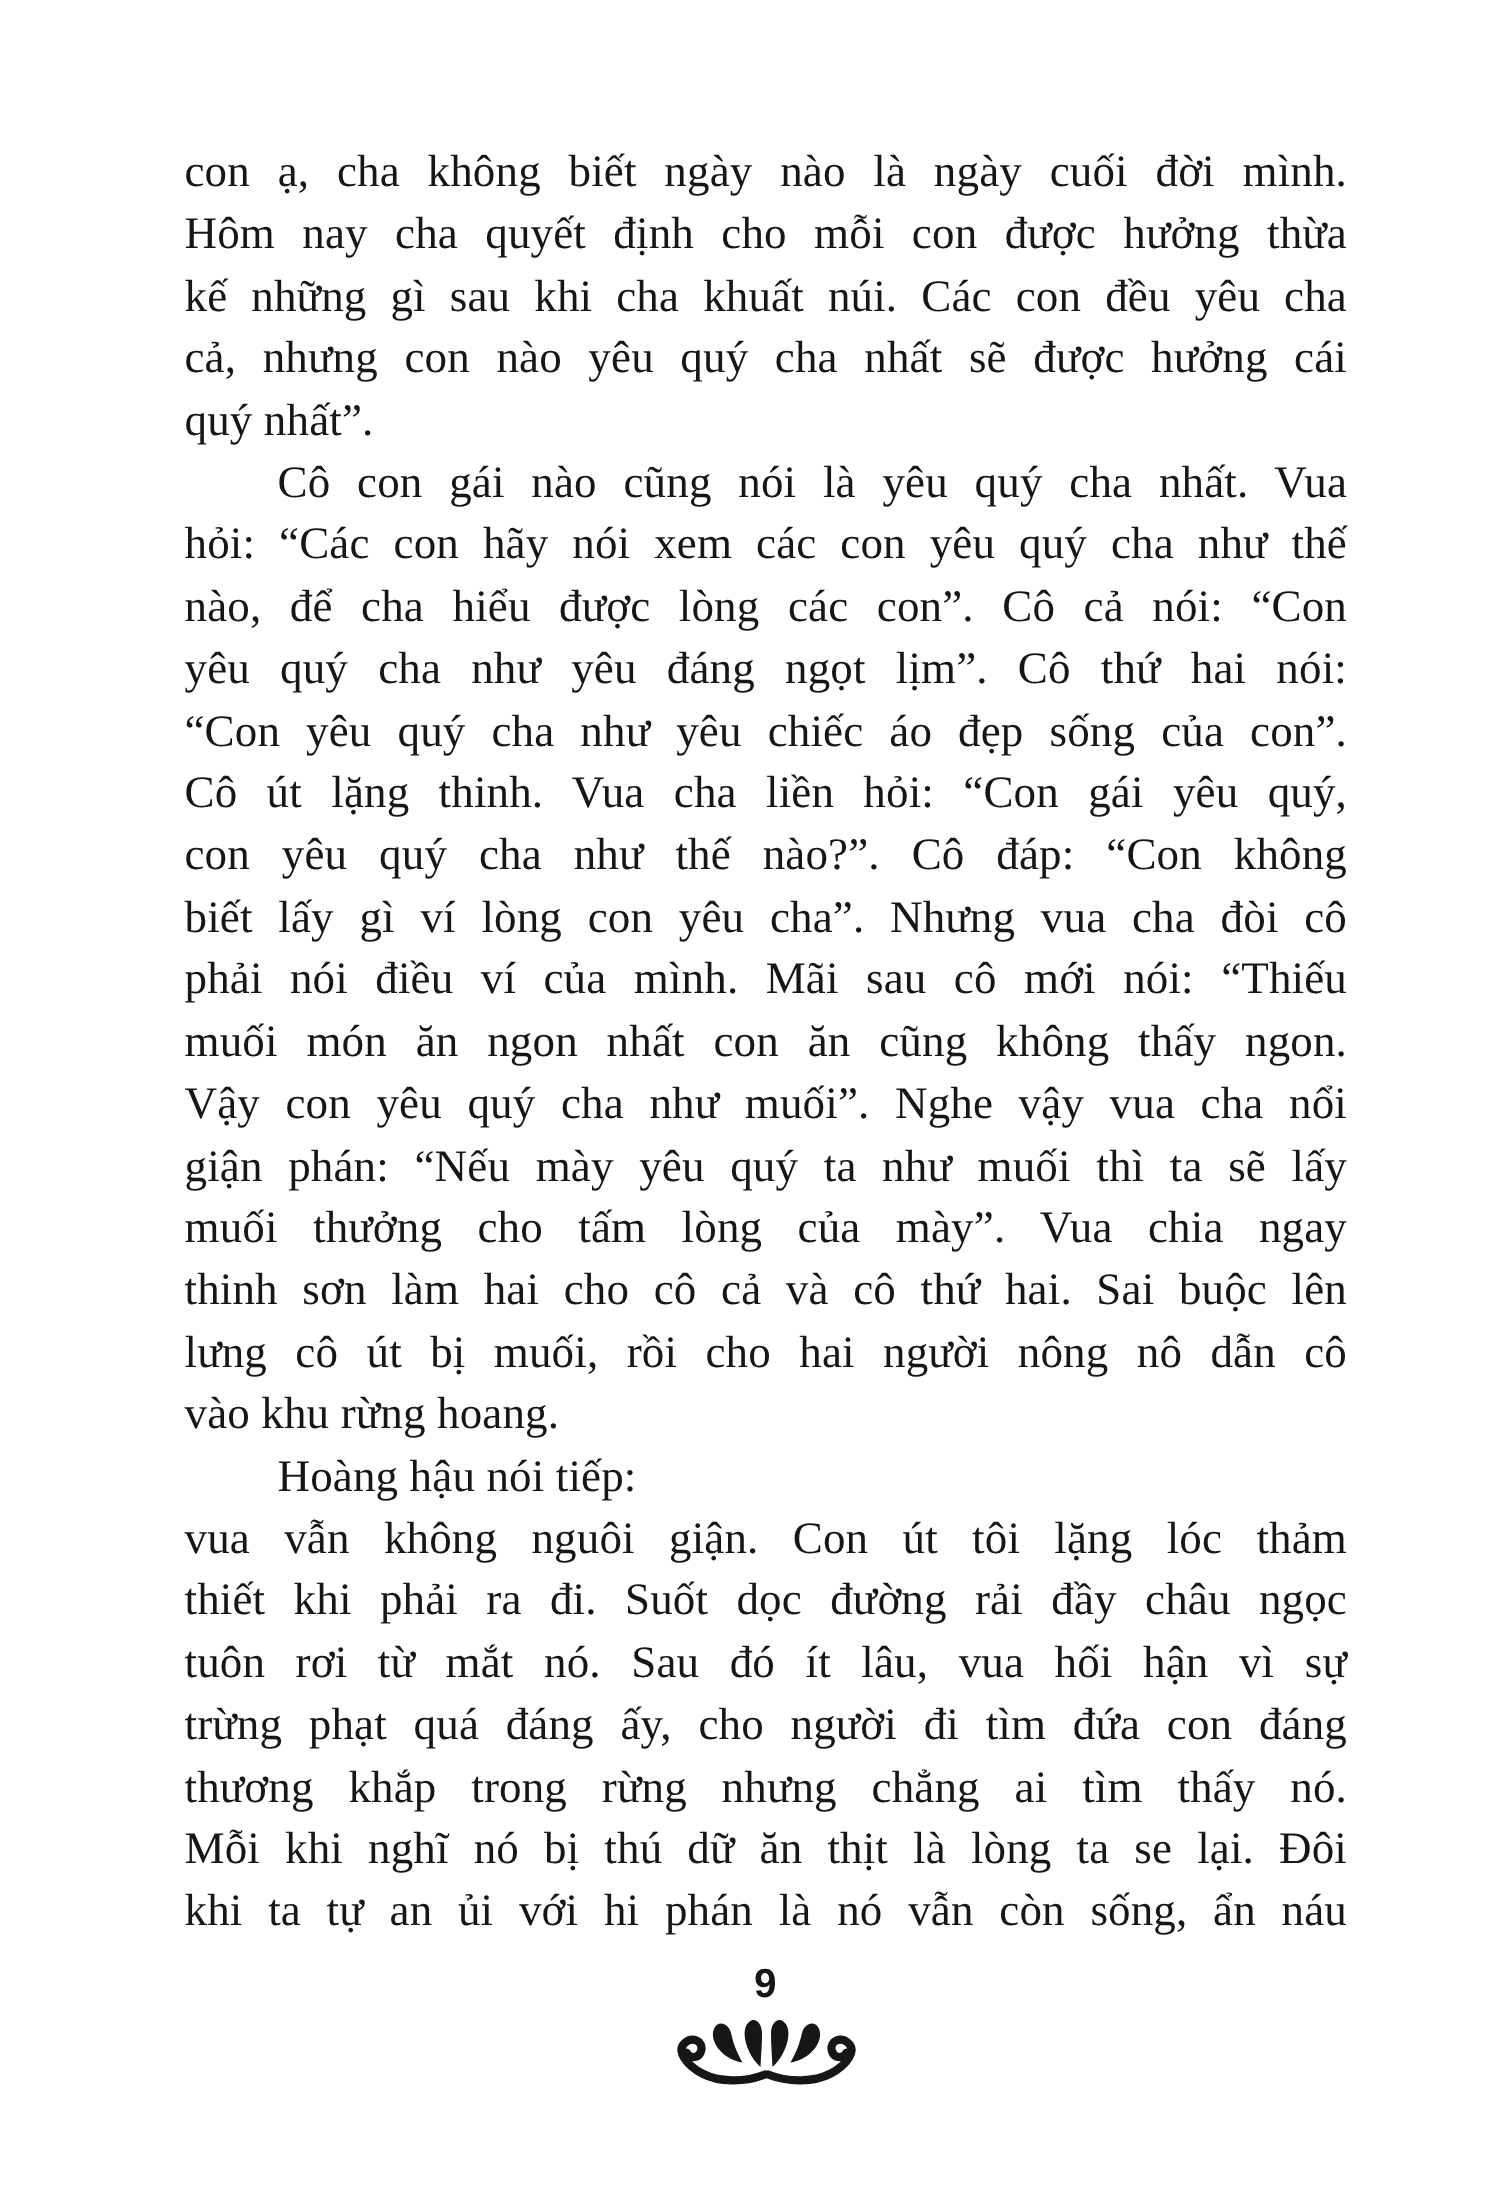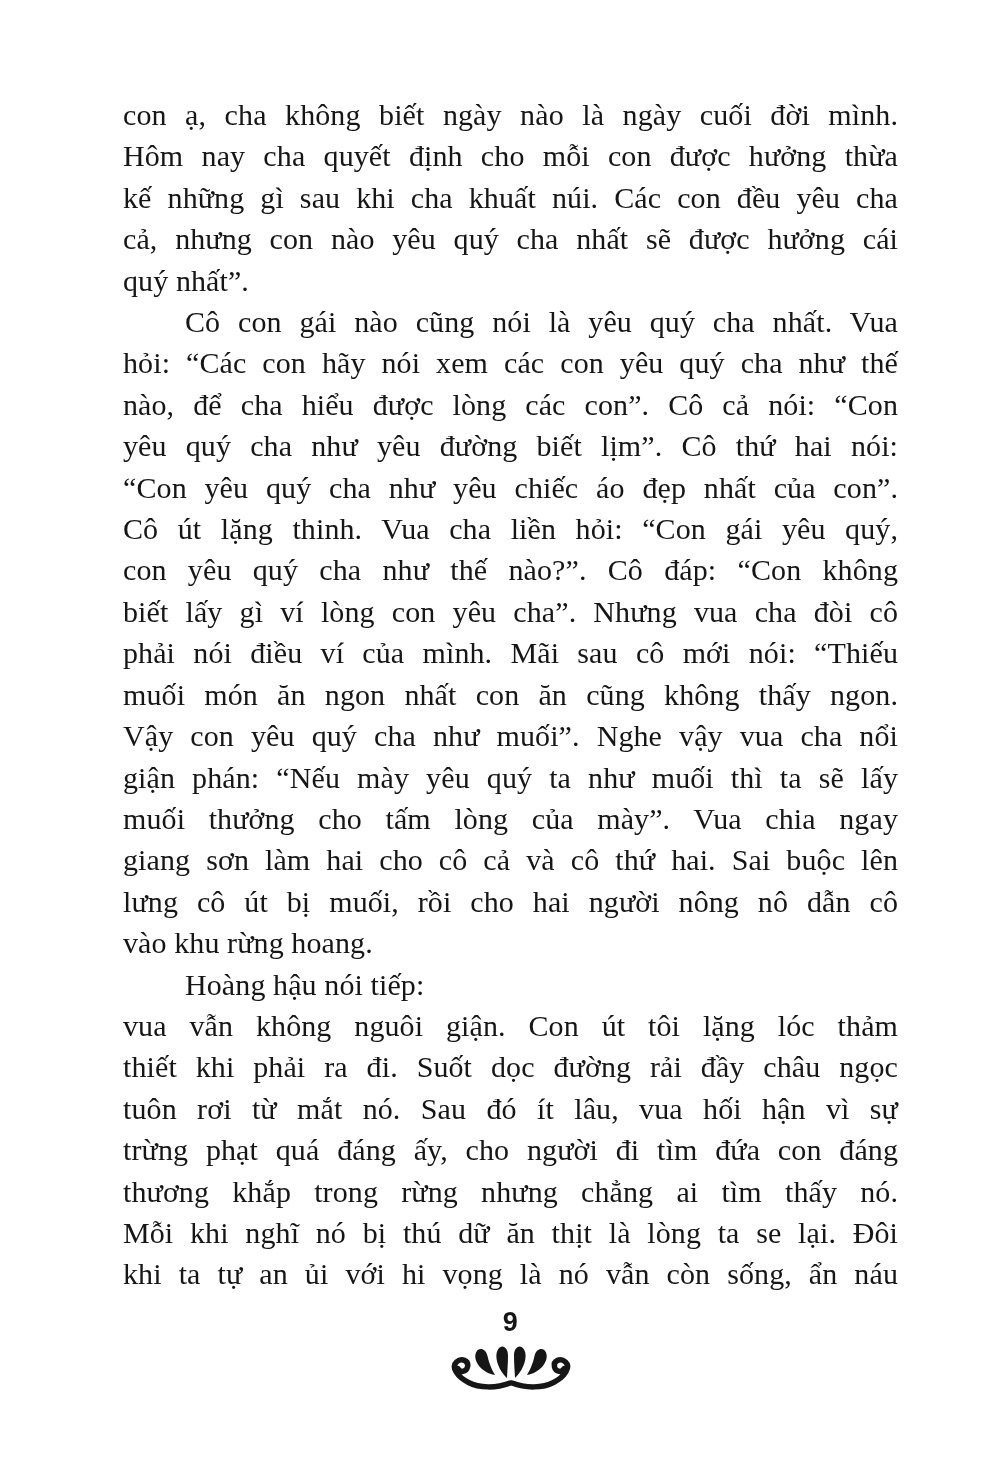--- a/index.html
+++ b/index.html
@@ -68,41 +68,41 @@
   <section class="text-block">
 
   <div class="line">con ạ, cha không biết ngày nào là ngày cuối đời mình.</div>
       <div class="line">Hôm nay cha quyết định cho mỗi con được hưởng thừa</div>
       <div class="line">kế những gì sau khi cha khuất núi. Các con đều yêu cha</div>
       <div class="line">cả, nhưng con nào yêu quý cha nhất sẽ được hưởng cái</div>
       <div class="line last">quý nhất”.</div>
       <div class="line indent">Cô con gái nào cũng nói là yêu quý cha nhất. Vua</div>
       <div class="line">hỏi: “Các con hãy nói xem các con yêu quý cha như thế</div>
       <div class="line">nào, để cha hiểu được lòng các con”. Cô cả nói: “Con</div>
-      <div class="line">yêu quý cha như yêu đường biết lịm”. Cô thứ hai nói:</div>
-      <div class="line">“Con yêu quý cha như yêu chiếc áo đẹp nhất của con”.</div>
+      <div class="line">yêu quý cha như yêu đáng ngọt lịm”. Cô thứ hai nói:</div>
+      <div class="line">“Con yêu quý cha như yêu chiếc áo đẹp sống của con”.</div>
       <div class="line">Cô út lặng thinh. Vua cha liền hỏi: “Con gái yêu quý,</div>
       <div class="line">con yêu quý cha như thế nào?”. Cô đáp: “Con không</div>
       <div class="line">biết lấy gì ví lòng con yêu cha”. Nhưng vua cha đòi cô</div>
       <div class="line">phải nói điều ví của mình. Mãi sau cô mới nói: “Thiếu</div>
       <div class="line">muối món ăn ngon nhất con ăn cũng không thấy ngon.</div>
       <div class="line">Vậy con yêu quý cha như muối”. Nghe vậy vua cha nổi</div>
       <div class="line">giận phán: “Nếu mày yêu quý ta như muối thì ta sẽ lấy</div>
       <div class="line">muối thưởng cho tấm lòng của mày”. Vua chia ngay</div>
-      <div class="line">giang sơn làm hai cho cô cả và cô thứ hai. Sai buộc lên</div>
+      <div class="line">thinh sơn làm hai cho cô cả và cô thứ hai. Sai buộc lên</div>
       <div class="line">lưng cô út bị muối, rồi cho hai người nông nô dẫn cô</div>
       <div class="line last">vào khu rừng hoang.</div>
       <div class="line indent last">Hoàng hậu nói tiếp:</div>
       <div class="line">vua vẫn không nguôi giận. Con út tôi lặng lóc thảm</div>
       <div class="line">thiết khi phải ra đi. Suốt dọc đường rải đầy châu ngọc</div>
       <div class="line">tuôn rơi từ mắt nó. Sau đó ít lâu, vua hối hận vì sự</div>
       <div class="line">trừng phạt quá đáng ấy, cho người đi tìm đứa con đáng</div>
       <div class="line">thương khắp trong rừng nhưng chẳng ai tìm thấy nó.</div>
       <div class="line">Mỗi khi nghĩ nó bị thú dữ ăn thịt là lòng ta se lại. Đôi</div>
-      <div class="line">khi ta tự an ủi với hi vọng là nó vẫn còn sống, ẩn náu</div>
+      <div class="line">khi ta tự an ủi với hi phán là nó vẫn còn sống, ẩn náu</div>
     </section>
 
   <footer class="page-footer">
     <div class="page-number">9</div>
     <div class="ornament">
       <svg width="150" height="52" viewBox="0 0 150 52" aria-hidden="true">
         <g stroke="#161616" stroke-width="5.5" fill="none" stroke-linecap="round">
 
           <path d="M74,45 C60,50.5 43,50 32.5,44.5 C21,38.5 15,29 20.5,24 C25.5,19.5 33,22.5 31.5,29 C30.3,34.3 23.8,34.8 21.8,30.5"></path>
 

